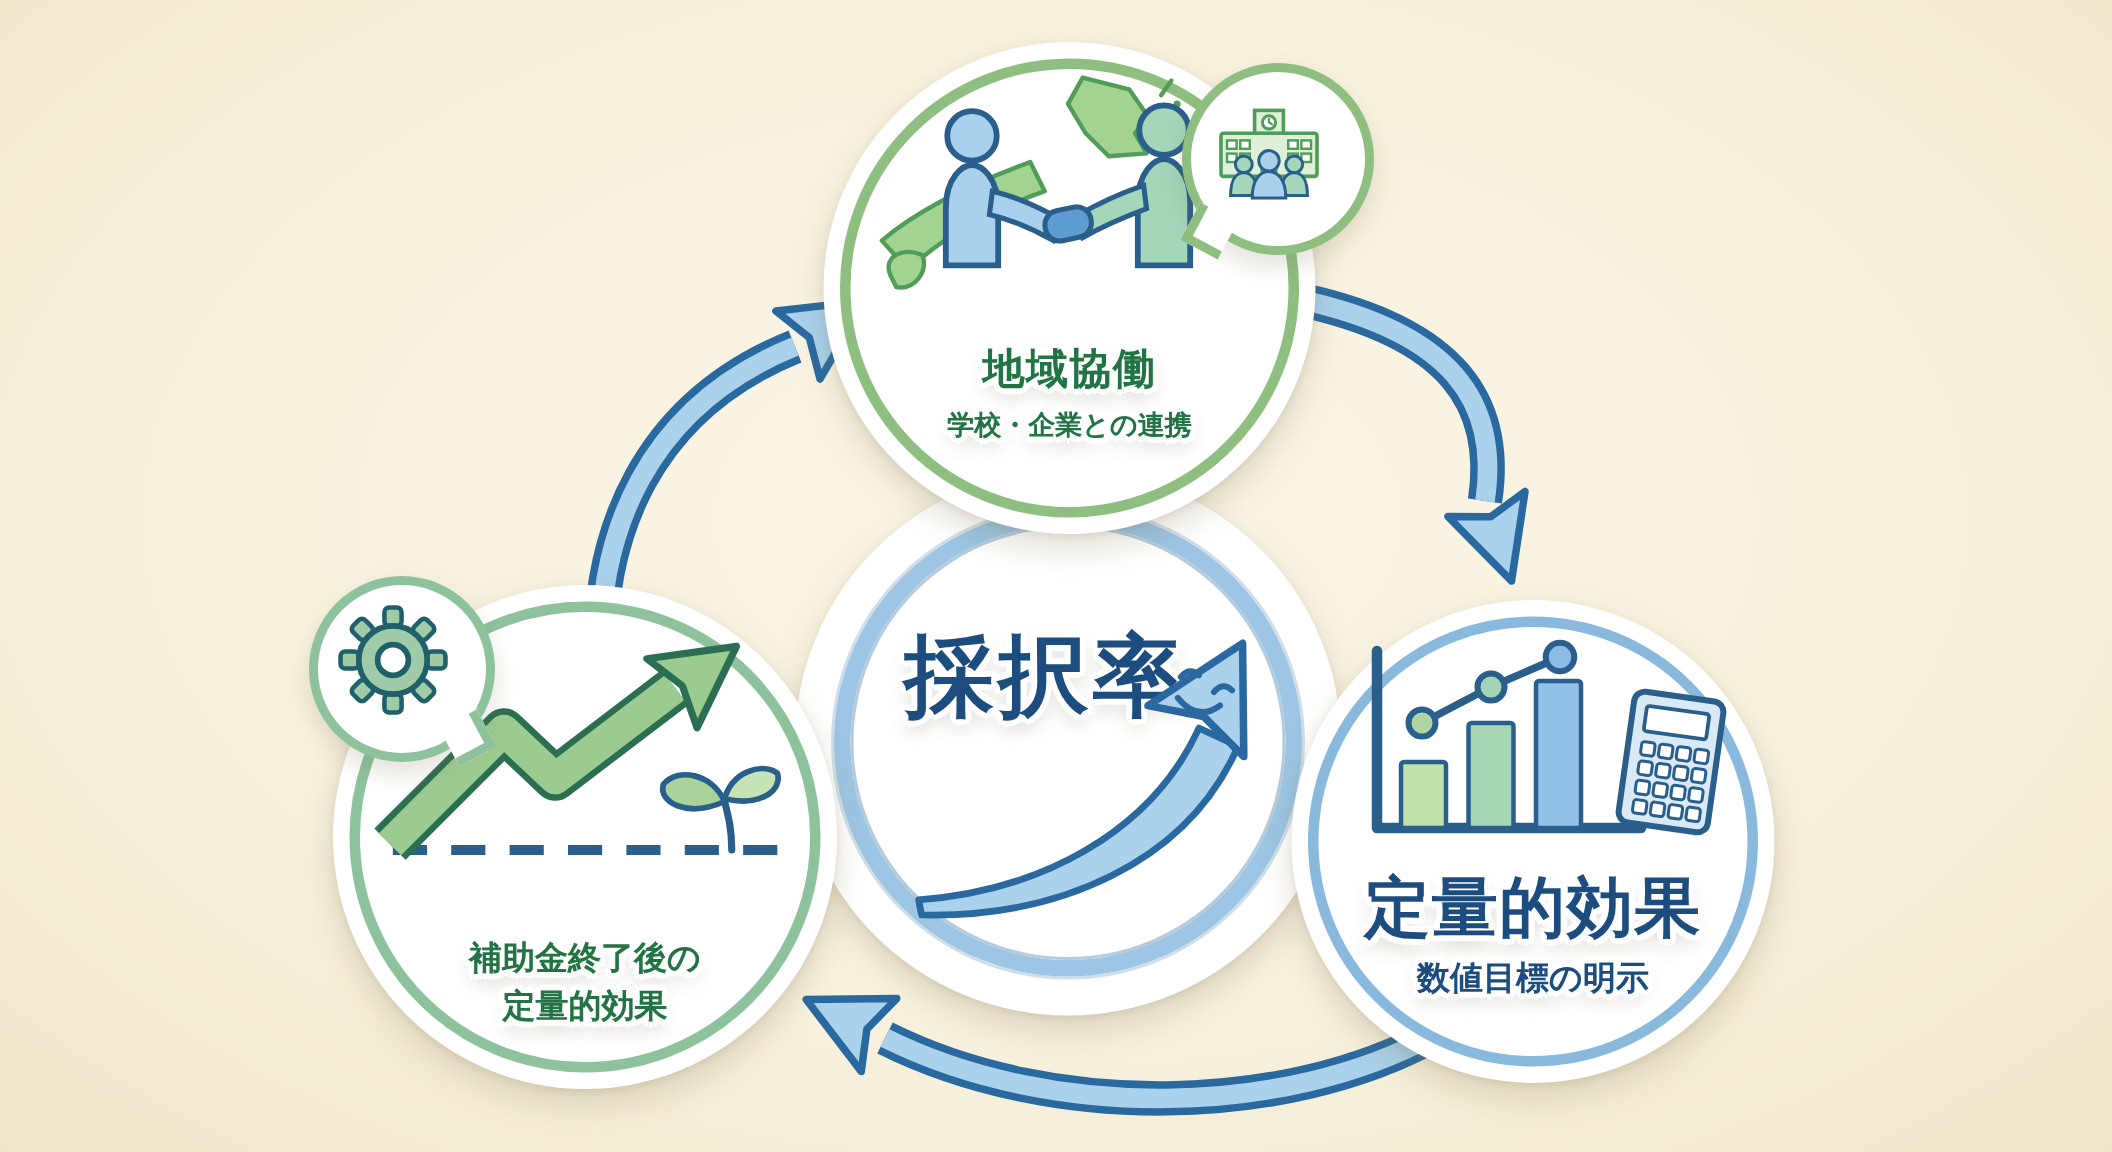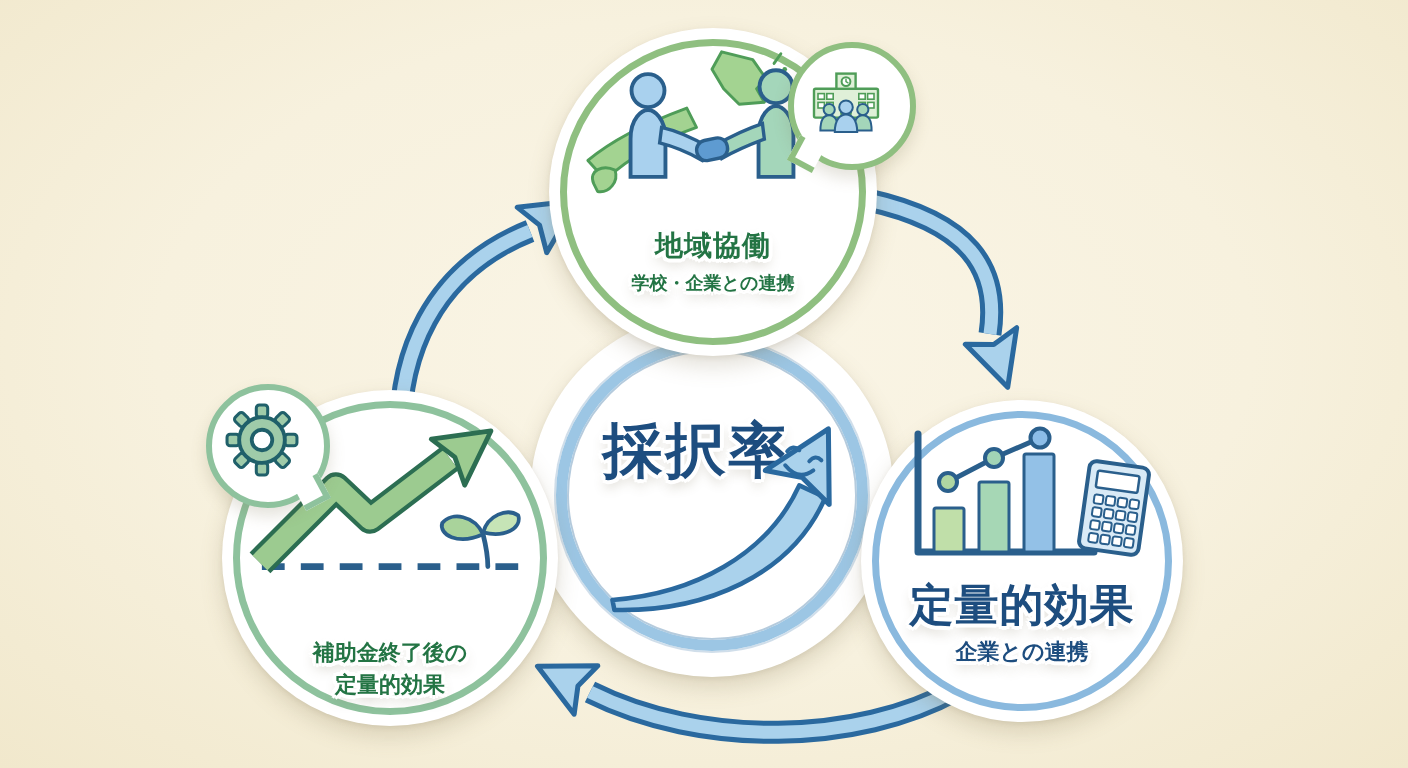--- a/index.html
+++ b/index.html
@@ -32,21 +32,21 @@
       -3px -3px 0 #fff, 3px -3px 0 #fff, -3px 3px 0 #fff, 3px 3px 0 #fff,
       -4px 0 0 #fff, 4px 0 0 #fff, 0 -4px 0 #fff, 0 4px 0 #fff,
       0 7px 12px rgba(100,88,58,.28);}
   .node-title{position:absolute;left:0;right:0;text-align:center;font-weight:800;letter-spacing:1px;}
   .node-sub{position:absolute;left:0;right:0;text-align:center;font-weight:700;}
   .t-green{color:var(--green_dark);}
   .t-navy{color:var(--navy);}
   .title-top{top:189px;font-size:28px;margin-top:10px;}
   .sub-top{top:243px;font-size:18px;text-align:center;}
   .title-left{top:190px;font-size:40px;letter-spacing:0;}
-  .sub-left{top:247px;font-size:22px;line-height:1.45;}
+  .sub-left{top:234px;font-size:22px;line-height:1.45;}
   .title-right{top:176px;font-size:44px;font-family:Liberation Serif, serif;}
   .sub-right{top:237px;font-size:22px;}
   .center-line{position:absolute;text-align:center;font-weight:800;font-size:60px;color:var(--navy);letter-spacing:3px;}
   .center-line1{left:0;right:30px;top:98px;font-family:Liberation Serif, serif;}
   .center-line2{left:0;right:52px;top:173px;}
   
   .illus{position:absolute;}
   .illus-top{left:36px;top:18px;width:254px;height:160px;}
   .illus-left{left:26px;top:38px;width:286px;height:150px;}
   .illus-right{left:20px;top:26px;width:282px;height:150px;}
@@ -182,21 +182,21 @@
             <rect x="3" y="15" width="9" height="9" rx="2"></rect>
             <rect x="15" y="15" width="9" height="9" rx="2"></rect>
           <rect x="-21" y="28" width="9" height="9" rx="2"></rect>
             <rect x="-9" y="28" width="9" height="9" rx="2"></rect>
             <rect x="3" y="28" width="9" height="9" rx="2"></rect>
             <rect x="15" y="28" width="9" height="9" rx="2"></rect>
         </g>
       </g>
     </svg>
     <div class="node-title title-right t-navy sticker">定量的効果</div>
-    <div class="node-sub sub-right t-navy sticker">企業との連携</div>
+    <div class="node-sub sub-right t-navy sticker">数値目標の明示</div>
   </div>
 
   <div class="badge badge-school">
     <div class="tail tail-school"></div>
     <svg width="80" height="80" viewBox="0 0 100 100">
       <g>
         <rect x="10" y="36" width="80" height="36" rx="2" style="fill:var(--school_fill);stroke:var(--green_map);stroke-width:3;"></rect>
         <rect x="38" y="17" width="24" height="19" style="fill:var(--school_fill);stroke:var(--green_map);stroke-width:3;"></rect>
         <circle cx="50" cy="27" r="5.5" style="fill:#fff;stroke:var(--green_map);stroke-width:2.5;"></circle>
         <path d="M 50 24 V 27 L 52.5 28.5" style="fill:none;stroke:var(--green_map);stroke-width:1.8;stroke-linecap:round;"></path>

